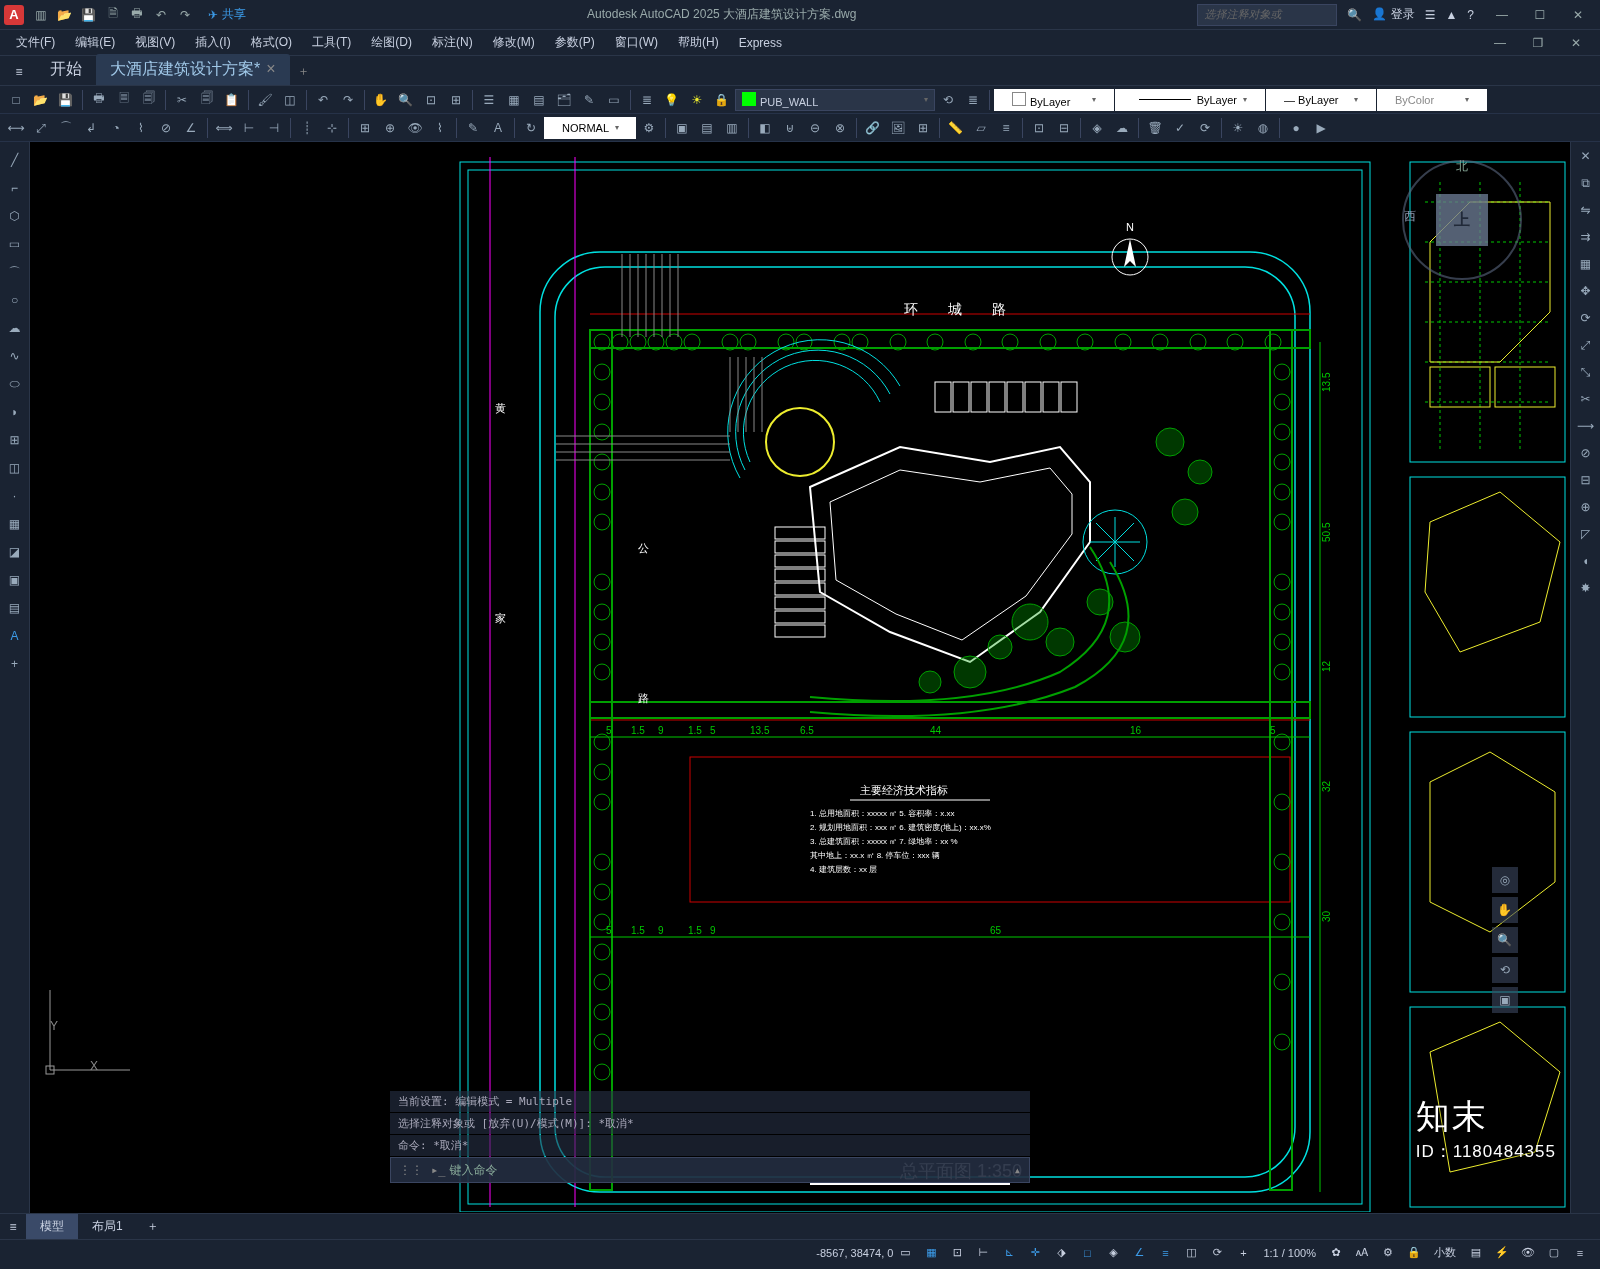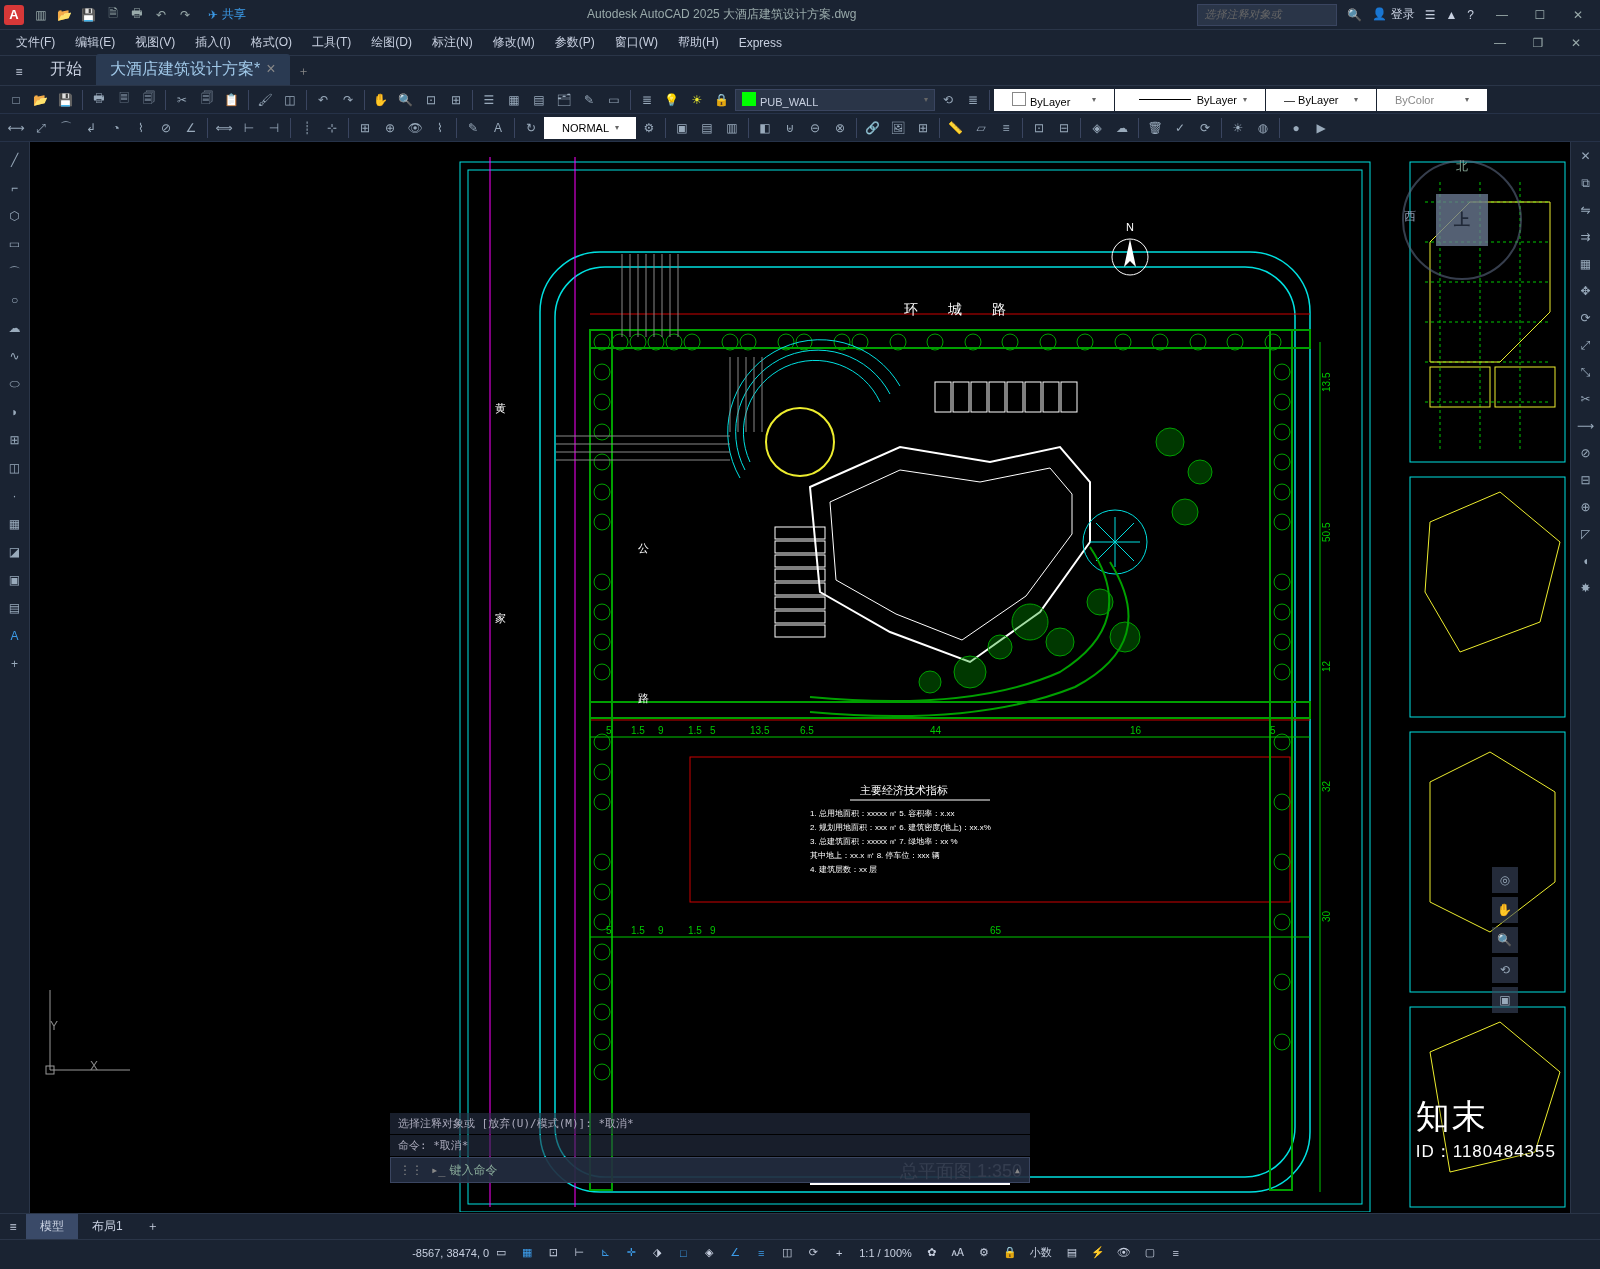--- a/index.html
+++ b/index.html
@@ -75,21 +75,21 @@
 .cmdarea .input .txt{color:#8a9;}
 
 
 .layouttabs{height:26px;background:#1a2332;display:flex;align-items:center;border-top:1px solid #2a3548;}
 .layouttabs .hamb{width:26px;display:flex;align-items:center;justify-content:center;}
 .layouttabs .lt{padding:4px 14px;font-size:12px;cursor:pointer;}
 .layouttabs .lt.active{background:#3a4a68;}
 .layouttabs .plus{padding:4px 10px;}
 
 
-.statusbar{height:26px;background:#1a2332;display:flex;align-items:center;justify-content:center;padding:0 8px;border-top:1px solid #2a3548;font-size:11px;color:#c8d0e0;}
+.statusbar{height:26px;background:#1a2332;display:flex;align-items:center;justify-content:flex-end;padding:0 8px;border-top:1px solid #2a3548;font-size:11px;color:#c8d0e0;}
 .statusbar .coords{color:#c8d0e0;}
 .statusbar .toggles{display:flex;gap:2px;align-items:center;}
 .statusbar .st{width:24px;height:22px;display:flex;align-items:center;justify-content:center;cursor:pointer;}
 .statusbar .st.on{color:#3c9be8;}
 .statusbar .stxt{padding:0 6px;}
 
 
 .znzmo{position:absolute;right:14px;bottom:50px;color:#fff;text-shadow:0 0 4px #000;}
 .znzmo .logo{font-size:34px;font-family:"STKaiti","KaiTi",serif;letter-spacing:2px;}
 .znzmo .id{font-size:17px;letter-spacing:1px;}
@@ -581,20 +581,21 @@
       <svg width="80" height="80" style="overflow:visible">
           <line x1="0" y1="80" x2="0" y2="0" stroke="#999"></line>
           <line x1="0" y1="80" x2="80" y2="80" stroke="#999"></line>
           <rect x="-4" y="76" width="8" height="8" fill="none" stroke="#999"></rect>
         </svg>
       <div class="y">Y</div>
       <div class="x">X</div>
     </div>
 
     <div class="cmdarea">
+      <div class="history">当前设置: 编辑模式 = Multiple</div>
       <div class="history">选择注释对象或 [放弃(U)/模式(M)]: *取消*</div>
       <div class="history">命令: *取消*</div>
       <div class="input">
         <span style="color:#888;margin-right:8px">⋮⋮</span>
         <span style="color:#888;margin-right:4px">▸_</span>
         <span class="txt">键入命令</span>
         <span style="flex:1"></span>
         <span style="color:#888">▴</span>
       </div>
     </div>

